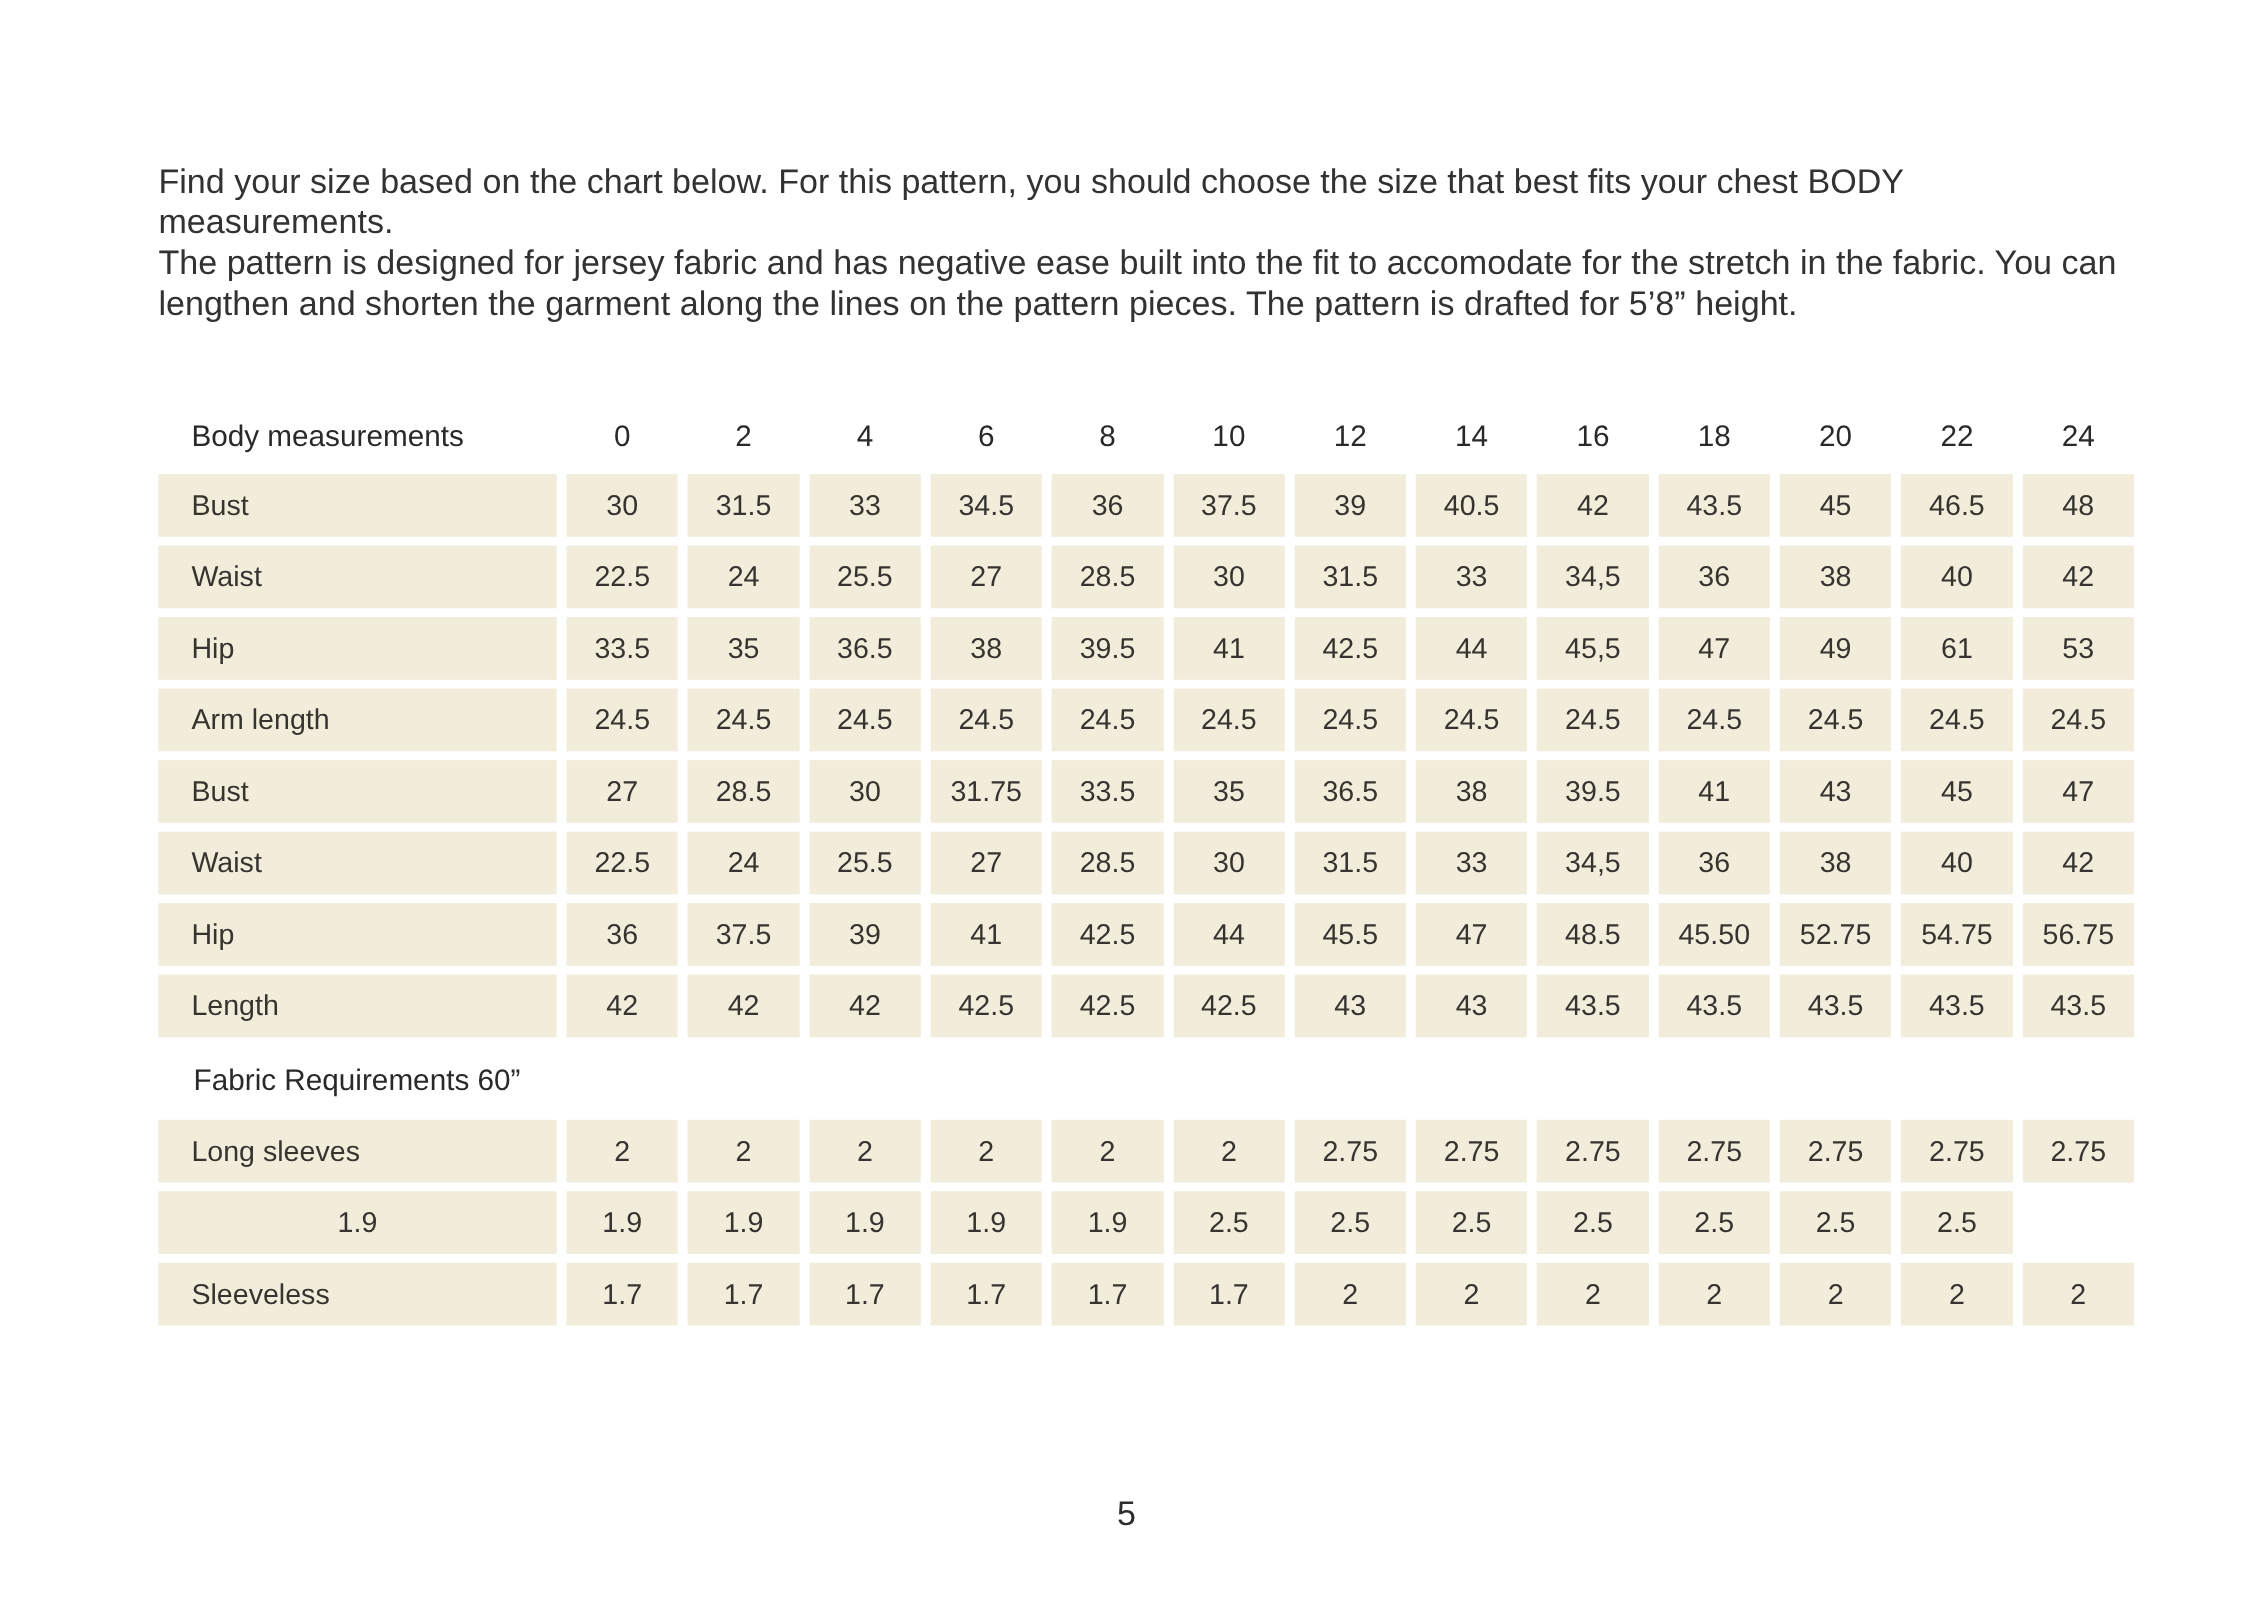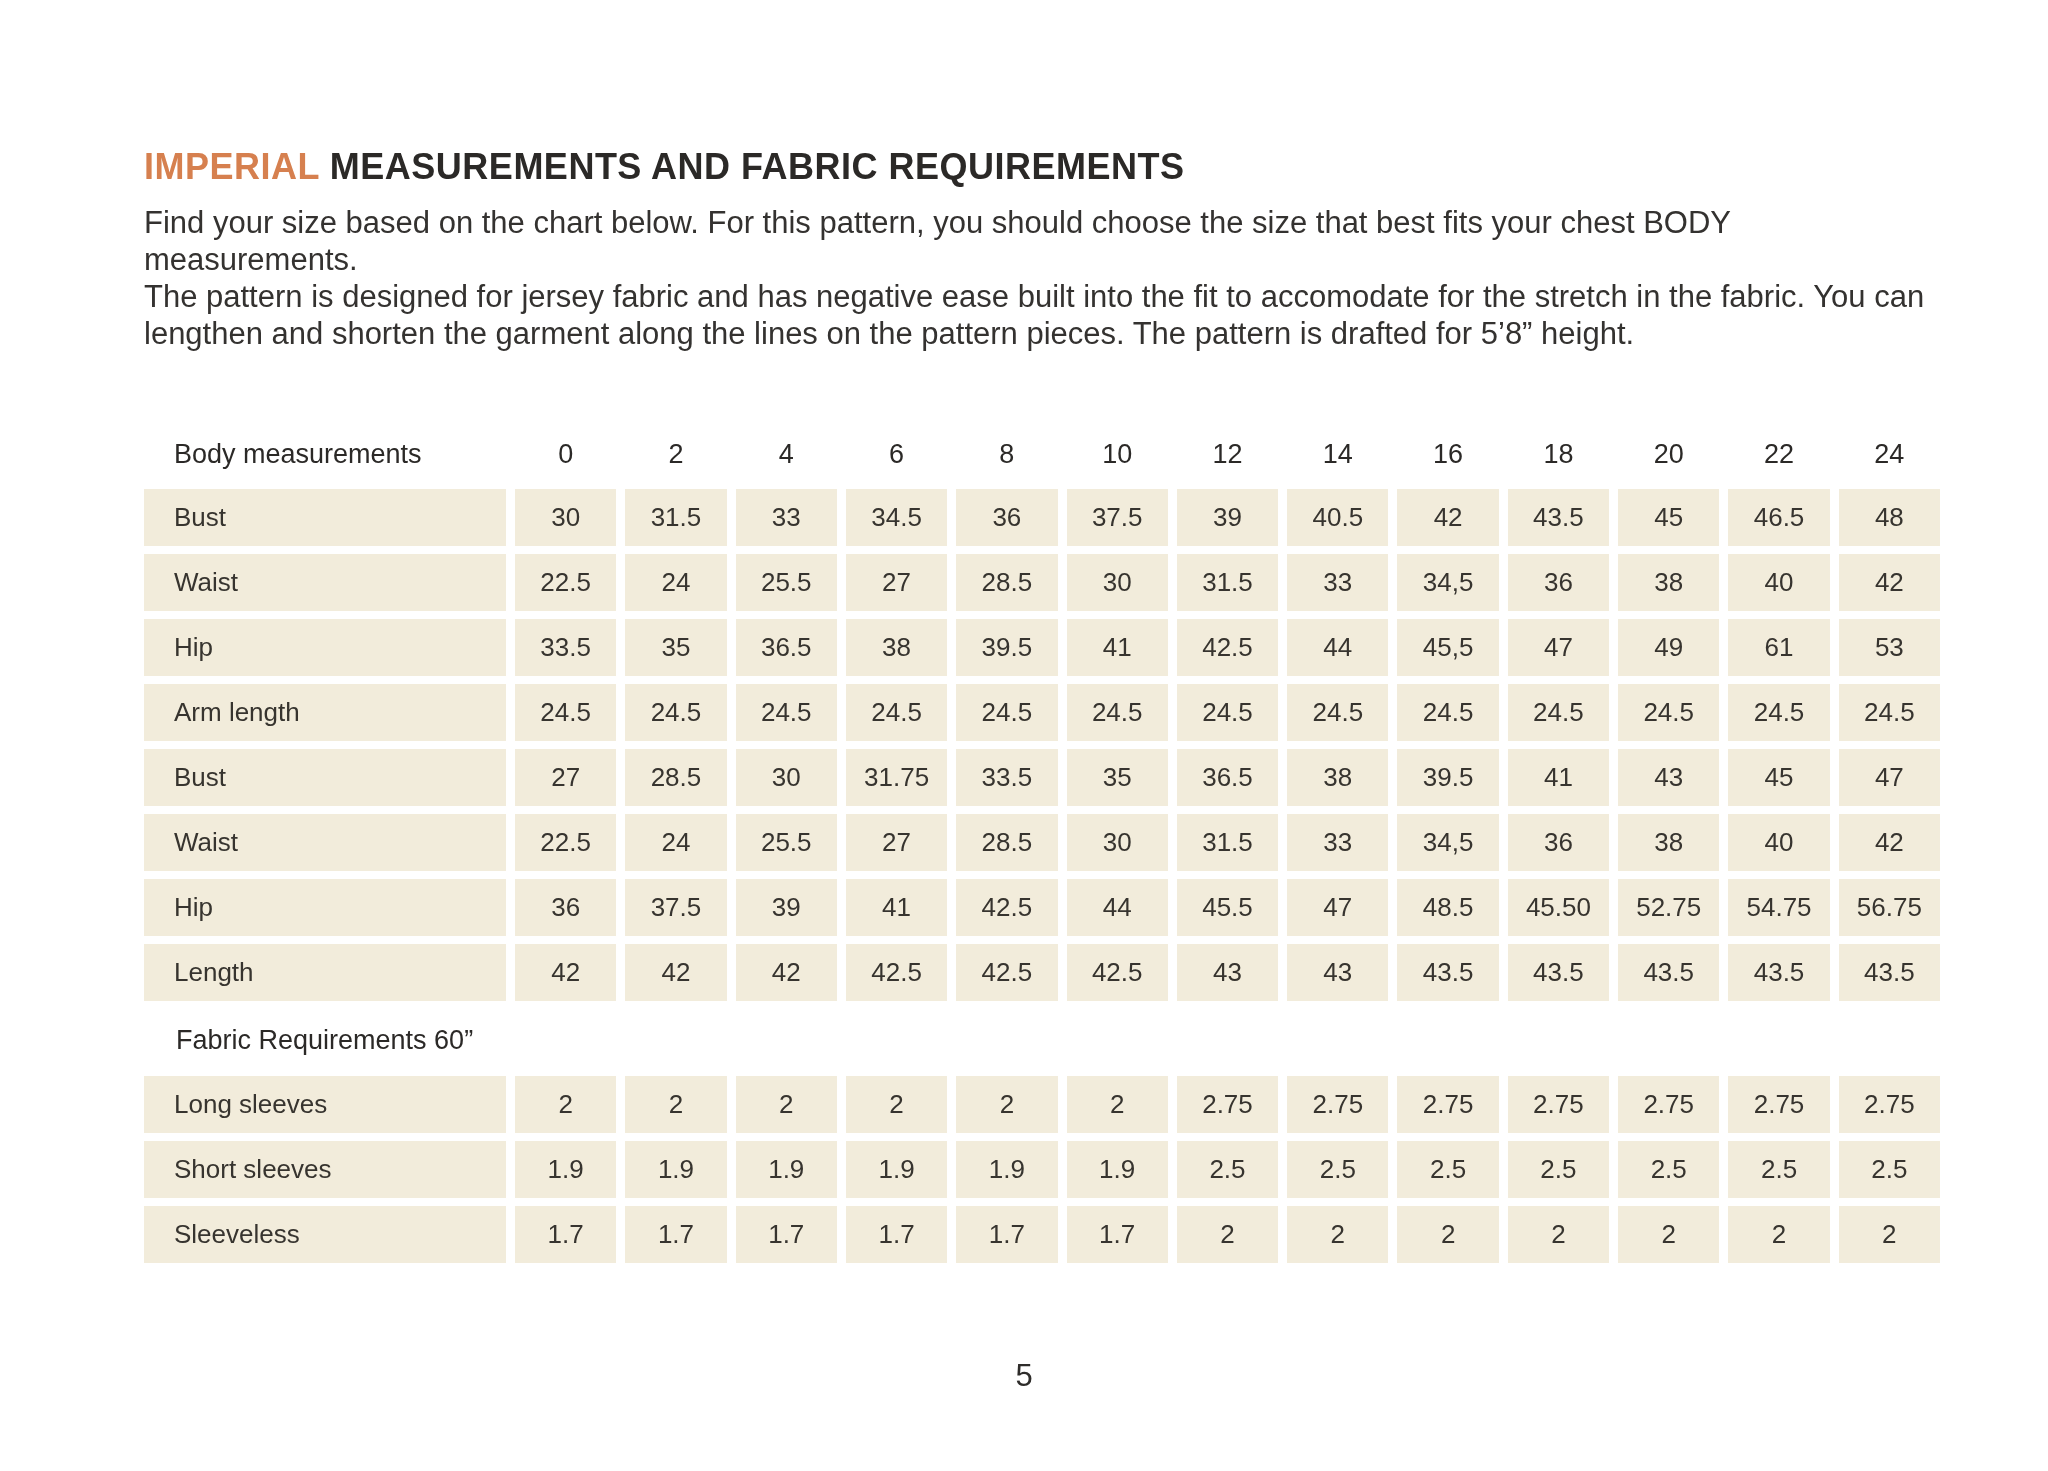--- a/index.html
+++ b/index.html
@@ -70,21 +70,20 @@
     text-align: center;
     font-size: 31px;
     color: #2e2c2a;
   }
 </style>
 </head>
 <body>
 
 <div class="content">
 
-  <h1 class="page-title"><span class="accent">IMPERIAL</span><span> MEASUREMENTS AND FABRIC REQUIREMENTS</span></h1>
 
   <div class="intro">
     <span class="line">Find your size based on the chart below. For this pattern, you should choose the size that best fits your chest BODY measurements.</span>
     <span class="line">The pattern is designed for jersey fabric and has negative ease built into the fit to accomodate for the stretch in the fabric. You can</span>
     <span class="line">lengthen and shorten the garment along the lines on the pattern pieces. The pattern is drafted for 5’8” height.</span>
   </div>
 
   <div class="size-table" id="size-table">
       <div class="t-row header-row">
         <div class="cell label">Body measurements</div>
@@ -241,21 +240,20 @@
         <div class="cell">2</div>
         <div class="cell">2.75</div>
         <div class="cell">2.75</div>
         <div class="cell">2.75</div>
         <div class="cell">2.75</div>
         <div class="cell">2.75</div>
         <div class="cell">2.75</div>
         <div class="cell">2.75</div>
       </div>
       <div class="t-row">
-        <div class="cell label">Short sleeves</div>
         <div class="cell">1.9</div>
         <div class="cell">1.9</div>
         <div class="cell">1.9</div>
         <div class="cell">1.9</div>
         <div class="cell">1.9</div>
         <div class="cell">1.9</div>
         <div class="cell">2.5</div>
         <div class="cell">2.5</div>
         <div class="cell">2.5</div>
         <div class="cell">2.5</div>

